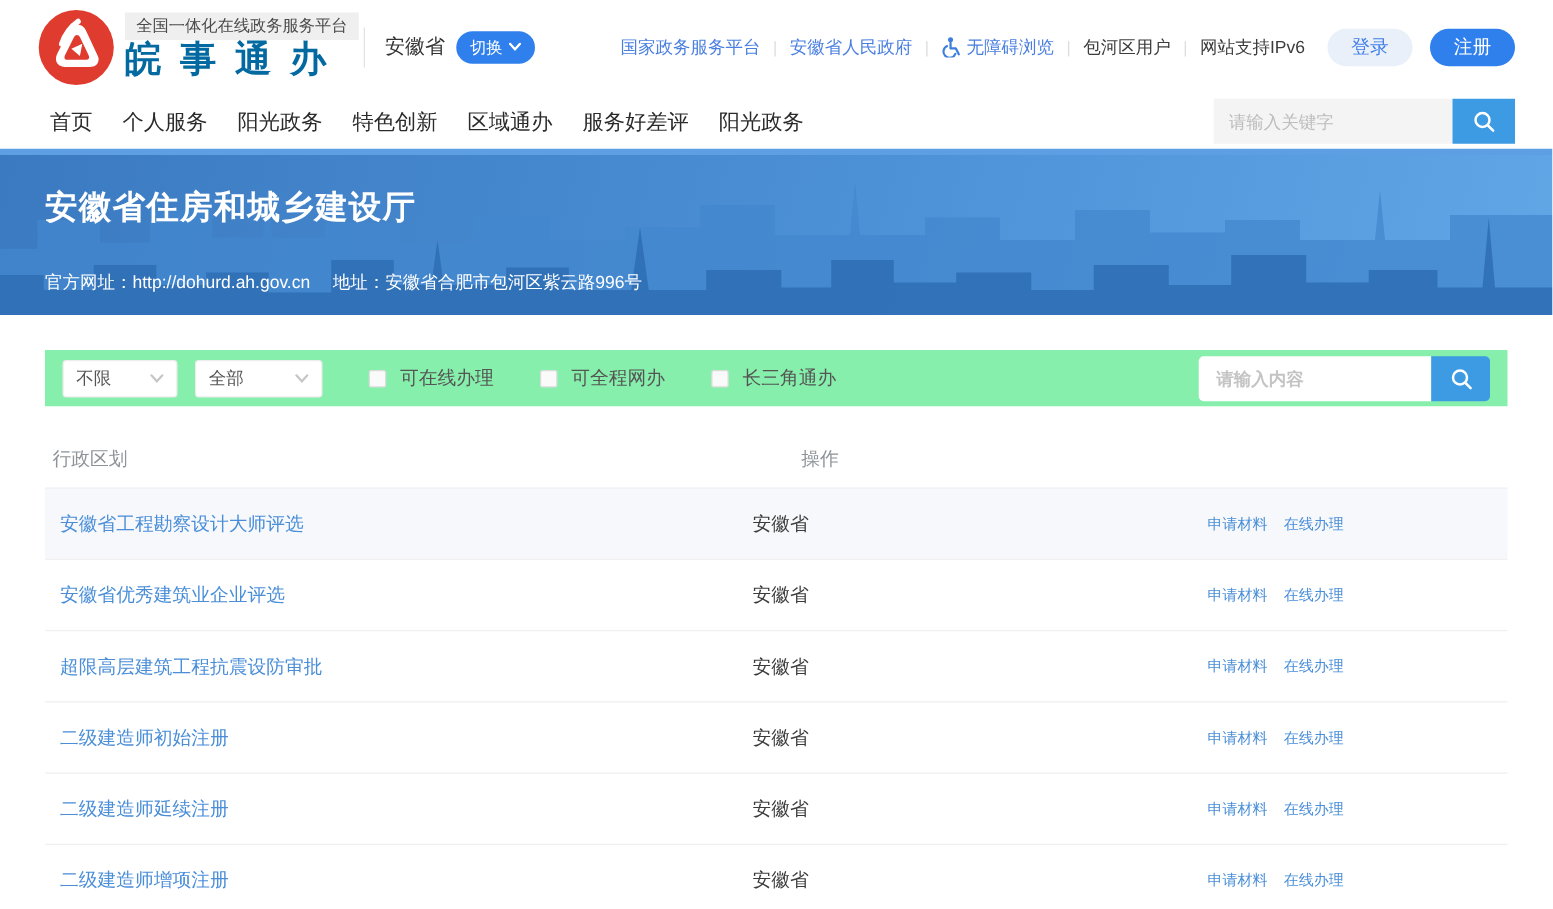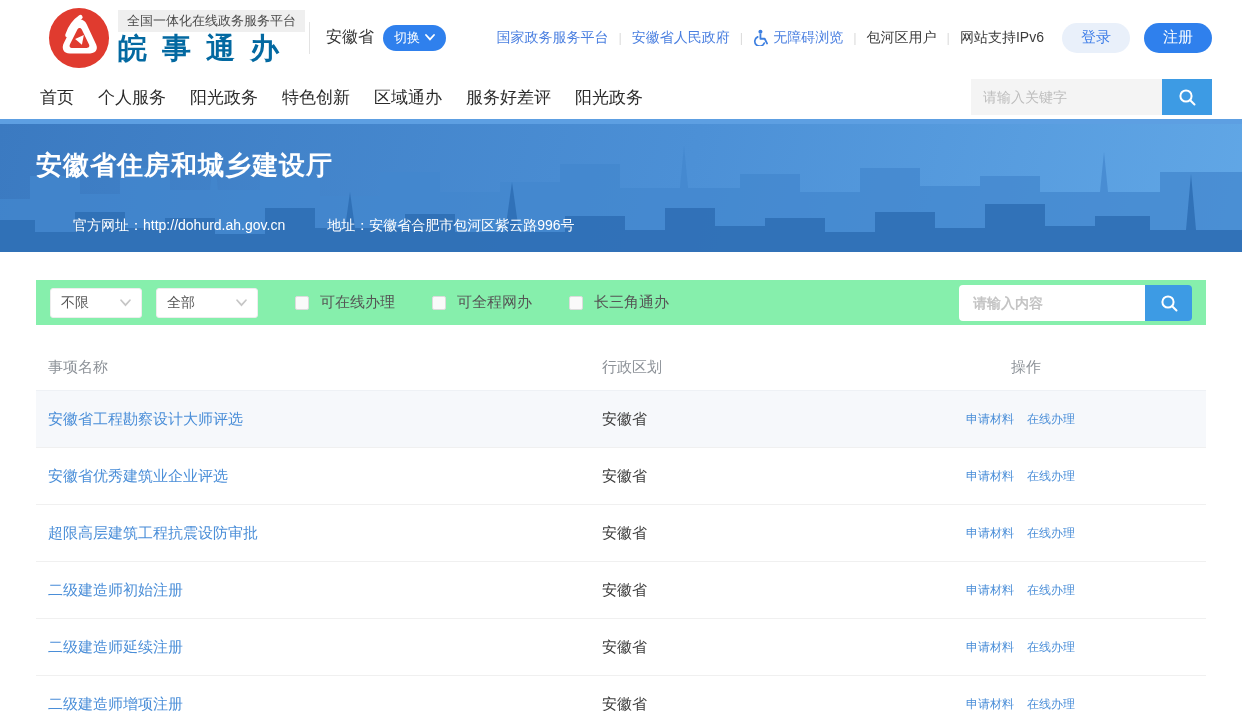--- a/index.html
+++ b/index.html
@@ -1,21 +1,21 @@
 <!DOCTYPE html>
 <html><head>
 <meta charset="utf-8">
 <style>
   * { margin:0; padding:0; box-sizing:border-box; }
   html,body { width:1242px; height:727px; overflow:hidden; background:#fff;
     font-family:"Liberation Sans","DejaVu Sans",sans-serif; color:#333; }
   a { text-decoration:none; cursor:pointer; }
 
   
-  .top-header { height:75px; display:flex; align-items:center; padding:0 30px; background:#fff;margin-left:18px; }
+  .top-header { height:75px; display:flex; align-items:center; padding:0 30px; background:#fff; }
   .logo-icon { width:62px; height:62px; flex:0 0 auto; }
   .logo-text { margin-left:8px; }
   .platform-tag { display:inline-block; background:#efefef; color:#4a4a4a; font-size:13px; padding:2px 9px; }
   .site-name { font-size:29px; font-weight:bold; color:#0369a1; letter-spacing:15px; line-height:1.1; margin-top:1px; white-space:nowrap; }
   .v-divider { width:1px; height:32px; background:#e3e3e3; margin:0 16px 0 4px; }
   .region-wrap { display:flex; align-items:center; gap:9px; }
   .region-name { font-size:16px; color:#333; }
   .switch-btn { display:flex; align-items:center; gap:5px; height:26px; padding:0 11px; border:none;
     border-radius:13px; background:#2f80ed; color:#fff; font-size:13px; cursor:pointer; }
   .quick-links { margin-left:auto; display:flex; align-items:center; gap:10px; font-size:14px; white-space:nowrap; }
@@ -38,21 +38,21 @@
   .nav-search button { width:50px; height:36px; border:none; background:#3d9be4; cursor:pointer;
     display:flex; align-items:center; justify-content:center; }
 
   
   .banner-strip { height:5px; background:#5d9fe2; }
   .banner { position:relative; height:128px; overflow:hidden;
     background:linear-gradient(105deg,#3b7ac1 0%,#4c90d6 55%,#61a7e6 100%); }
   .banner svg.skyline { position:absolute; left:0; top:0; width:100%; height:100%; }
   .banner-inner { position:relative; padding:24px 36px 0; color:#fff; }
   .banner-title { font-size:26px; font-weight:bold; letter-spacing:1px; }
-  .banner-meta { margin-top:34px; font-size:14px; display:flex; gap:42px;margin-left:37px; }
+  .banner-meta { margin-top:34px; font-size:14px; display:flex; gap:18px; }
 
   
   .content { margin:28px 36px 0; }
   .filter-bar { height:45px; background:#86efac; display:flex; align-items:center; padding:0 14px; }
   .select-box { width:92px; height:30px; background:#fff; border:1px solid #ededed; border-radius:3px;
     display:flex; align-items:center; justify-content:space-between; padding:0 10px; font-size:14px;
     color:#555; cursor:pointer; }
   .select-box + .select-box { width:102px; margin-left:14px; }
   .chk-group { display:flex; align-items:center; gap:11px; margin-left:37px; cursor:pointer; }
   .chk-box { width:14px; height:14px; background:#fafafa; border:1px solid #dcdcdc; border-radius:2px; }
@@ -194,21 +194,20 @@
         <svg width="20" height="20" viewBox="0 0 20 20">
           <circle cx="9" cy="9" r="5.6" fill="none" stroke="#fff" stroke-width="2"></circle>
           <line x1="13.2" y1="13.2" x2="17.5" y2="17.5" stroke="#fff" stroke-width="2" stroke-linecap="round"></line>
         </svg>
       </button>
     </div>
   </div>
 
   <div class="svc-table">
     <div class="t-head">
-      <div class="c-name">事项名称</div>
       <div class="c-region">行政区划</div>
       <div class="c-action">操作</div>
     </div>
 
     <div class="t-row hl">
       <div class="c-name"><a>安徽省工程勘察设计大师评选</a></div>
       <div class="c-region">安徽省</div>
       <div class="c-action">
         <a>申请材料</a>
         <a>在线办理</a>

